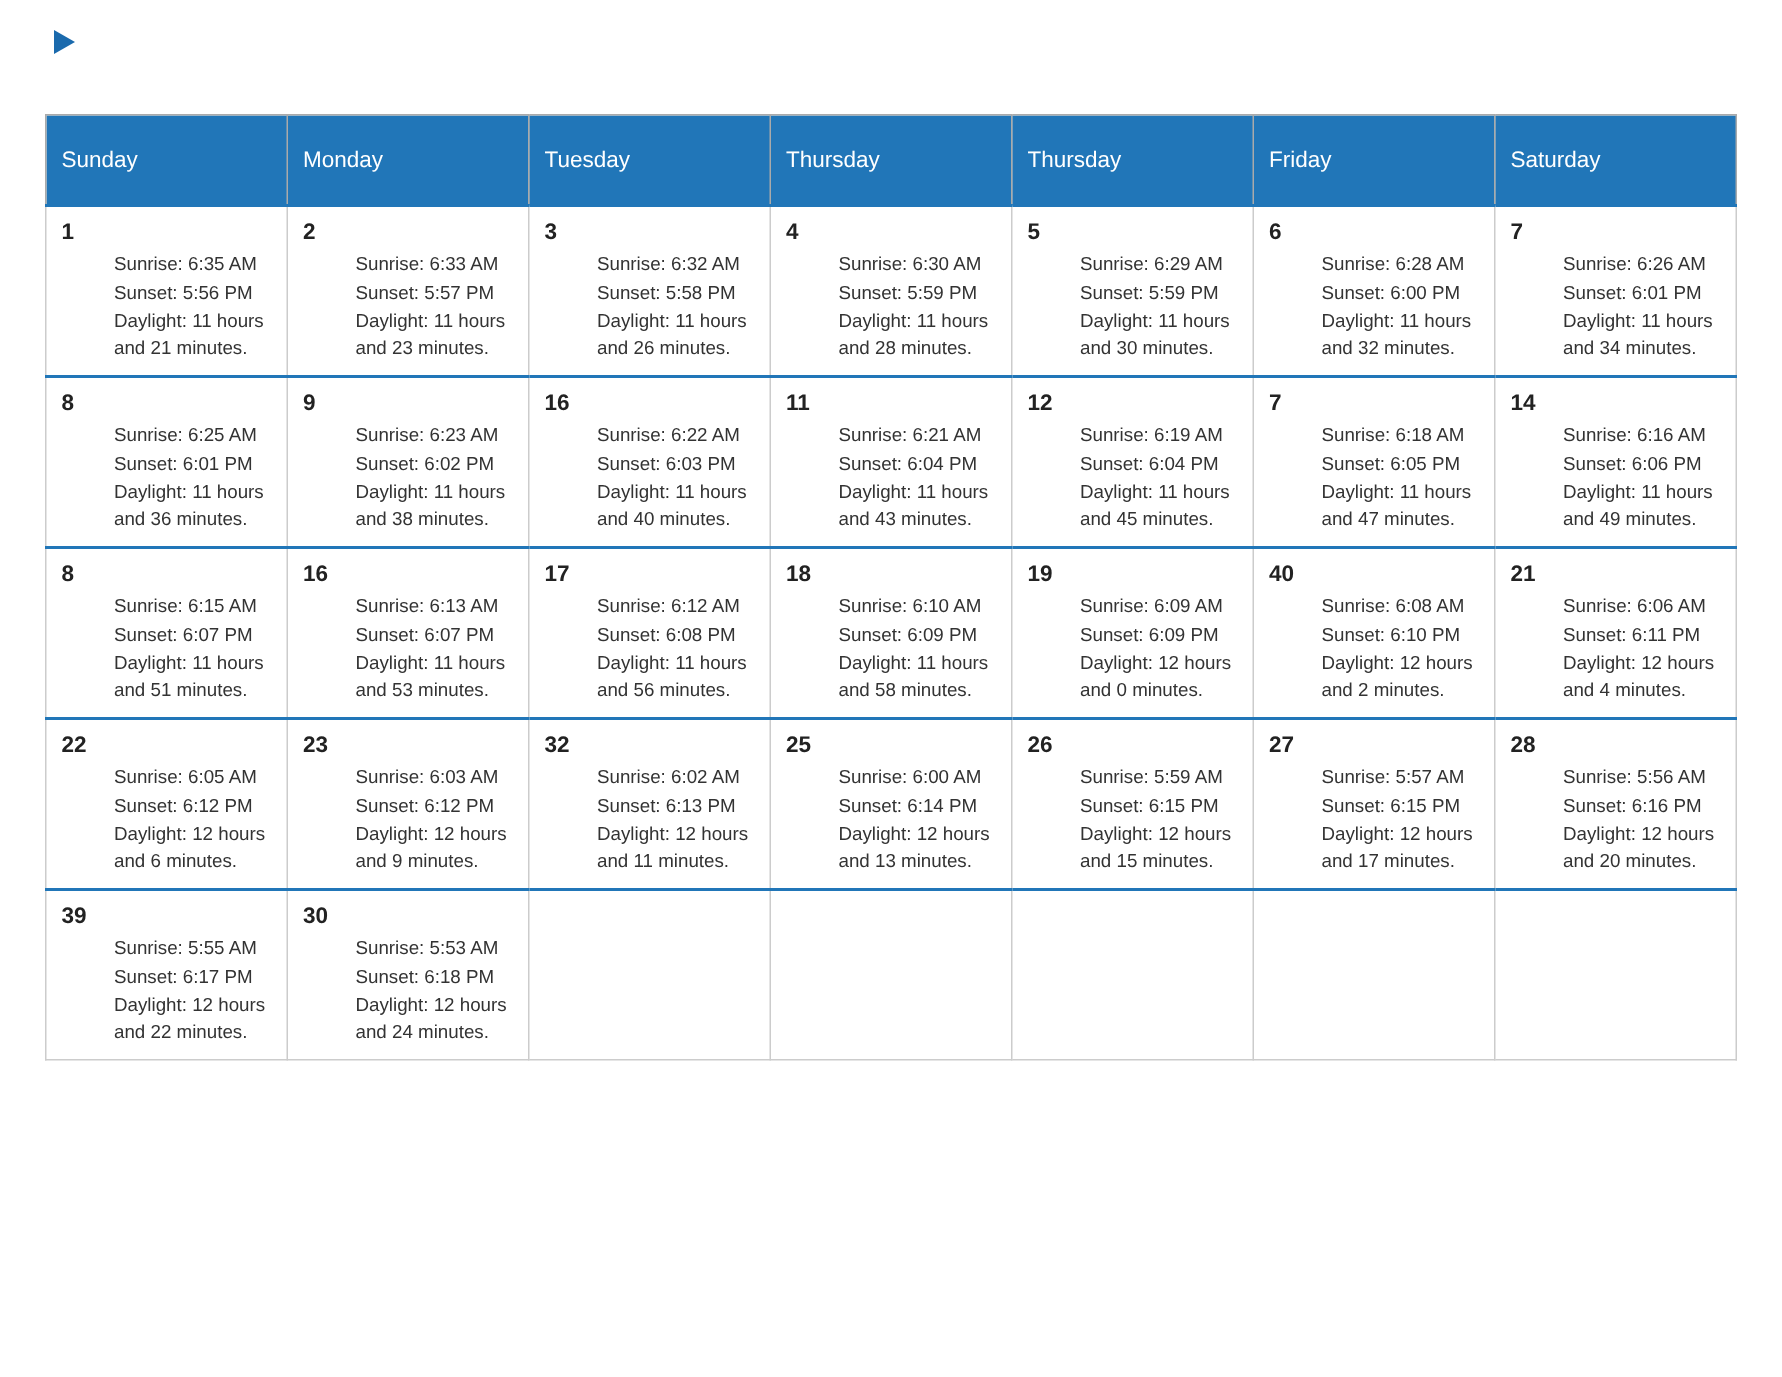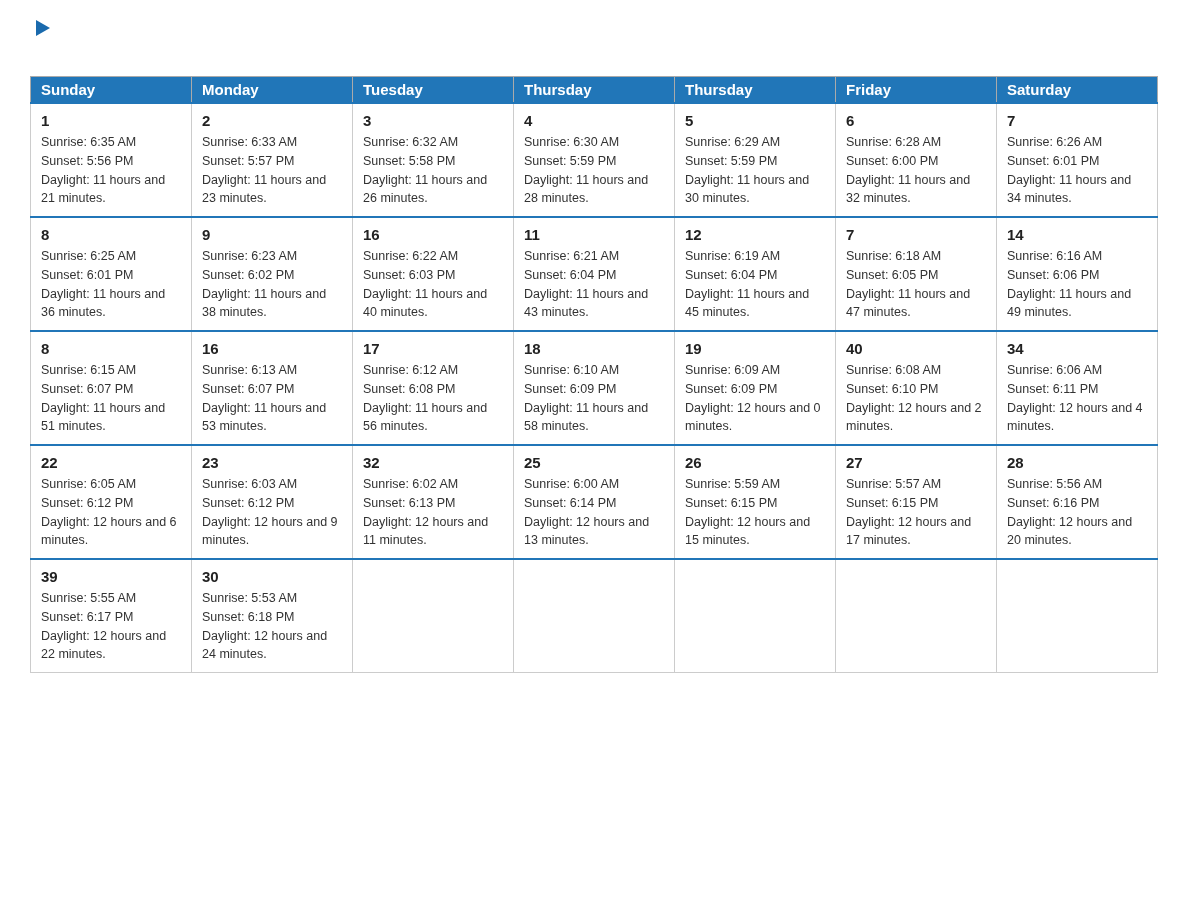--- a/index.html
+++ b/index.html
@@ -42,22 +42,22 @@
     }
     .calendar-table {
       width: 100%;
       border-collapse: collapse;
       margin-top: 8px;
     }
     .calendar-table th {
       background-color: #2176b8;
       color: #fff;
       font-size: 15px;
-      font-weight: bold;
-      padding: 4px 10px;
+      font-weight: normal;
+      padding: 21px 10px;
       text-align: left;
       border: 1px solid #aaa;
     }
     .calendar-table td {
       vertical-align: top;
       padding: 8px 10px;
       border: 1px solid #ccc;
       font-size: 13px;
       color: #222;
       width: 14.28%;
@@ -69,20 +69,21 @@
     .day-num {
       font-size: 15px;
       font-weight: bold;
       margin-bottom: 4px;
       display: block;
     }
     .day-info {
       font-size: 12.5px;
       line-height: 1.5;
       color: #333;
+      margin-left: 35px;
     }
     .empty-cell {
       background: #fff;
     }
     .logo-wrapper {
       display: flex;
       flex-direction: column;
       align-items: flex-start;
     }
     .logo-line {
@@ -283,21 +284,21 @@
         </td>
         <td>
           <span class="day-num">40</span>
           <div class="day-info">
             Sunrise: 6:08 AM<br>
             Sunset: 6:10 PM<br>
             Daylight: 12 hours and 2 minutes.
           </div>
         </td>
         <td>
-          <span class="day-num">34</span>
+          <span class="day-num">21</span>
           <div class="day-info">
             Sunrise: 6:06 AM<br>
             Sunset: 6:11 PM<br>
             Daylight: 12 hours and 4 minutes.
           </div>
         </td>
       </tr>
       <tr class="week-row">
         <td>
           <span class="day-num">22</span>

